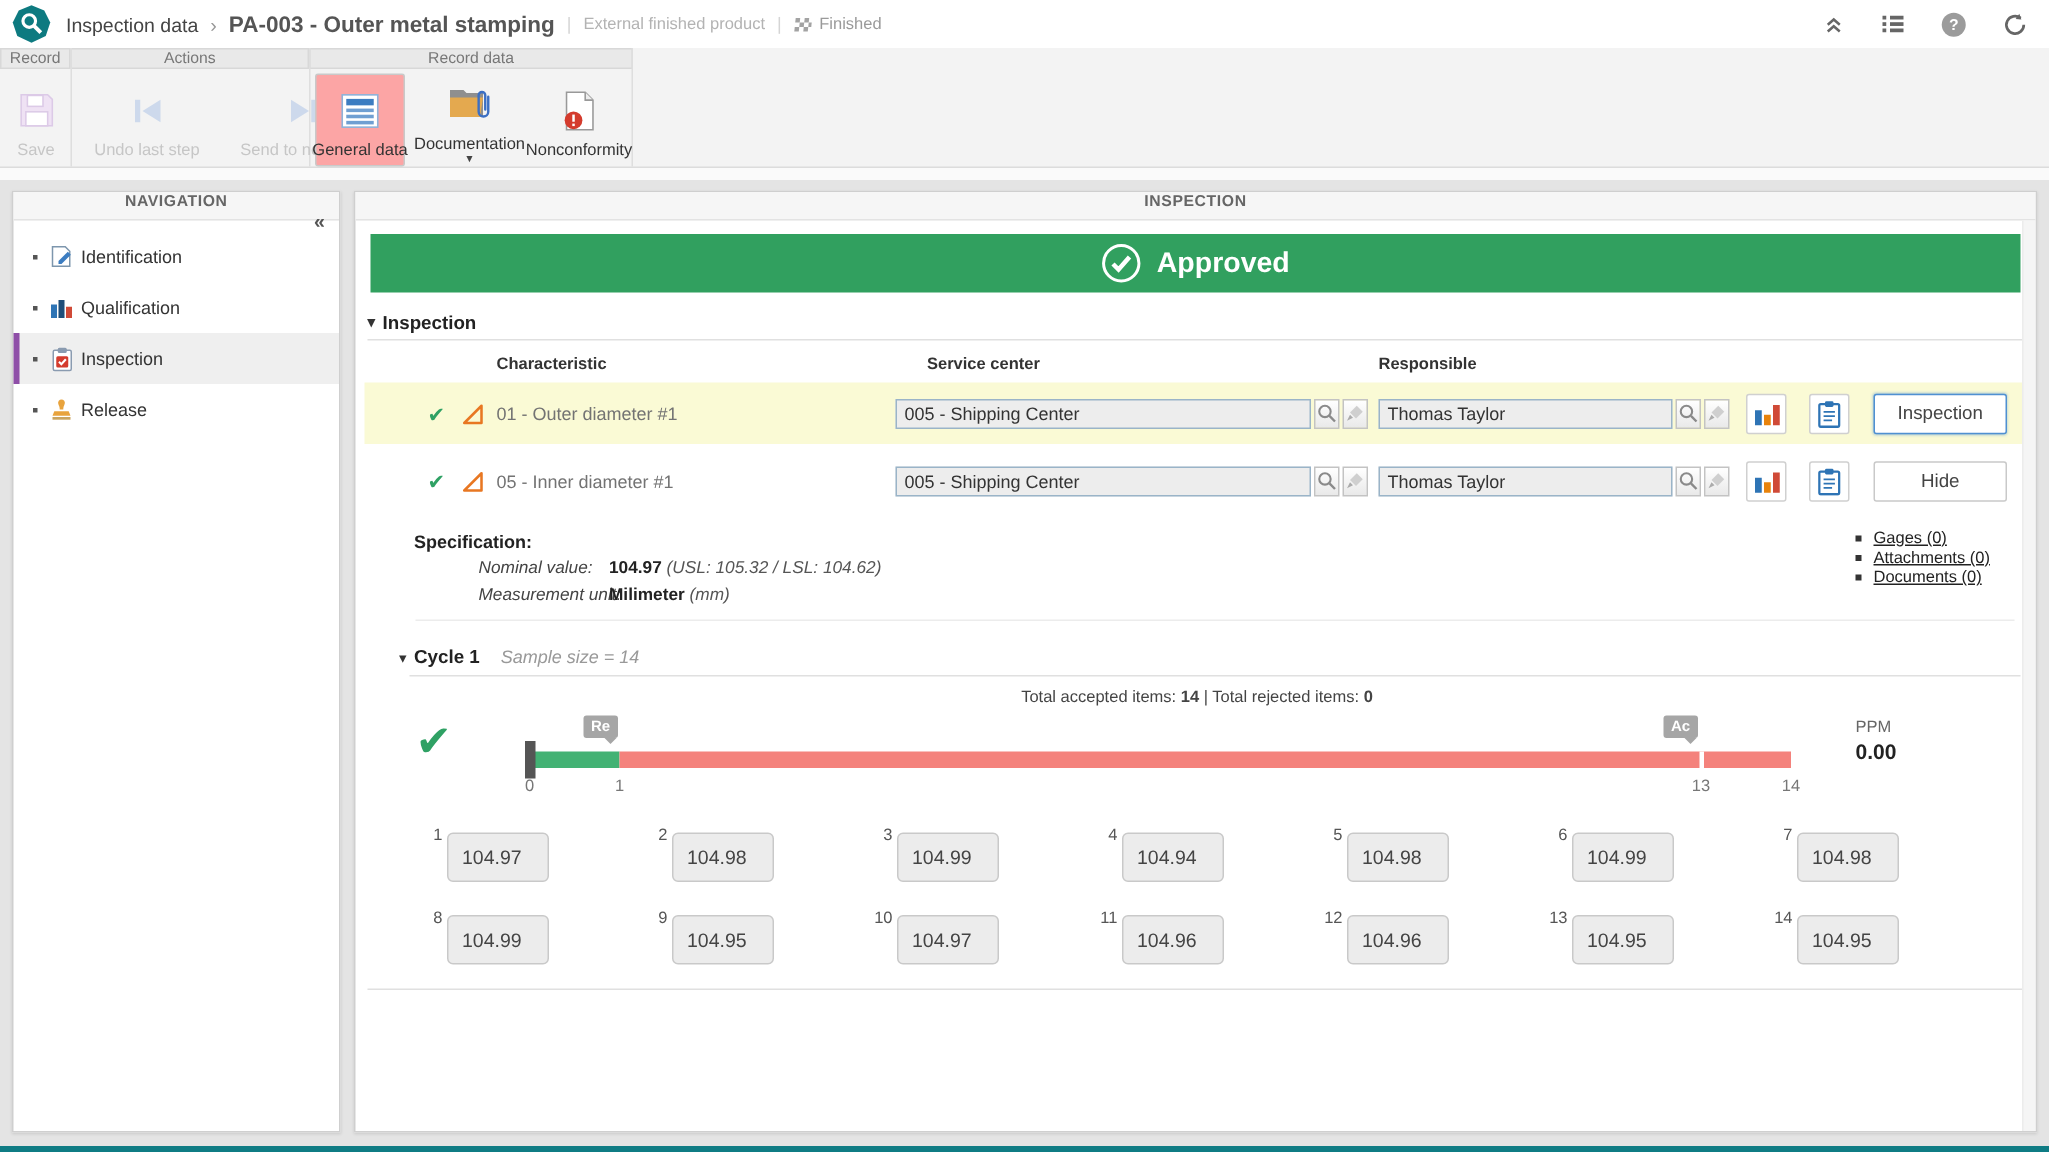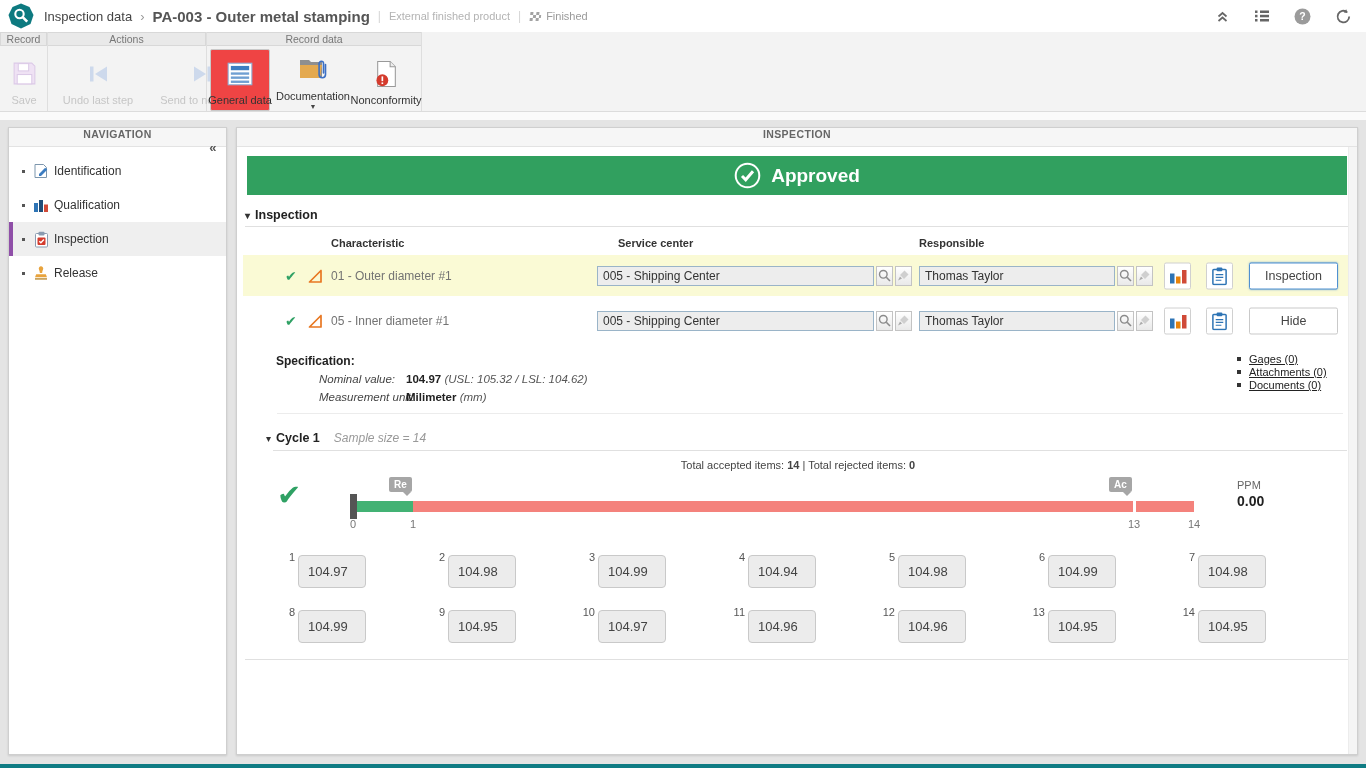--- a/index.html
+++ b/index.html
@@ -30,21 +30,21 @@
   .toolbar{position:absolute;left:0;top:32px;width:1366px;height:80px;background:#f3f3f3;border-bottom:1px solid #dcdcdc;}
   .tb-label{position:absolute;top:0;height:14px;background:#e9e9e9;border:1px solid #d8d8d8;font-size:10.5px;color:#777;display:flex;align-items:center;justify-content:center;}
   .tb-label.record{left:0;width:47px;}
   .tb-label.actions{left:47px;width:159px;}
   .tb-label.recdata{left:206px;width:216px;}
   .vsep{position:absolute;top:0;bottom:0;width:1px;background:#dedede;}
   .tb-btn{position:absolute;top:17px;height:62px;display:flex;flex-direction:column;align-items:center;justify-content:center;padding-top:3px;cursor:pointer;border:1px solid transparent;border-radius:2px;}
   .tb-btn .ic{height:32px;display:flex;align-items:center;justify-content:center;}
   .tb-btn .lbl{margin-top:4px;font-size:11px;color:#333;white-space:nowrap;}
   .tb-btn.disabled .lbl{color:#c6c6c6;}
-  .tb-btn.selected{background:#ef4444;border-color:#c9c9c9;}
+  .tb-btn.selected{background:#fca5a5;border-color:#c9c9c9;}
   .tb-btn .caret{font-size:7px;color:#444;line-height:7px;margin-top:1px;}
   .toolbar-gap{position:absolute;left:0;top:112px;width:1366px;height:8px;background:#fafafa;}
 
   
   .panel{position:absolute;background:#fff;border:1px solid #cfcfcf;box-shadow:0 1px 2px rgba(0,0,0,.12);}
   .nav-panel{left:8px;top:127px;width:219px;height:628px;}
   .content-panel{left:236px;top:127px;width:1122px;height:628px;}
   .panel-hdr{height:19px;background:#f6f6f6;border-bottom:1px solid #e3e3e3;display:flex;align-items:center;padding:0 9px;font-size:10.5px;font-weight:bold;color:#666;letter-spacing:.4px;flex-direction:column;}
   .panel-hdr .collapse{margin-left:auto;font-size:13px;color:#555;cursor:pointer;font-weight:bold;}
 

